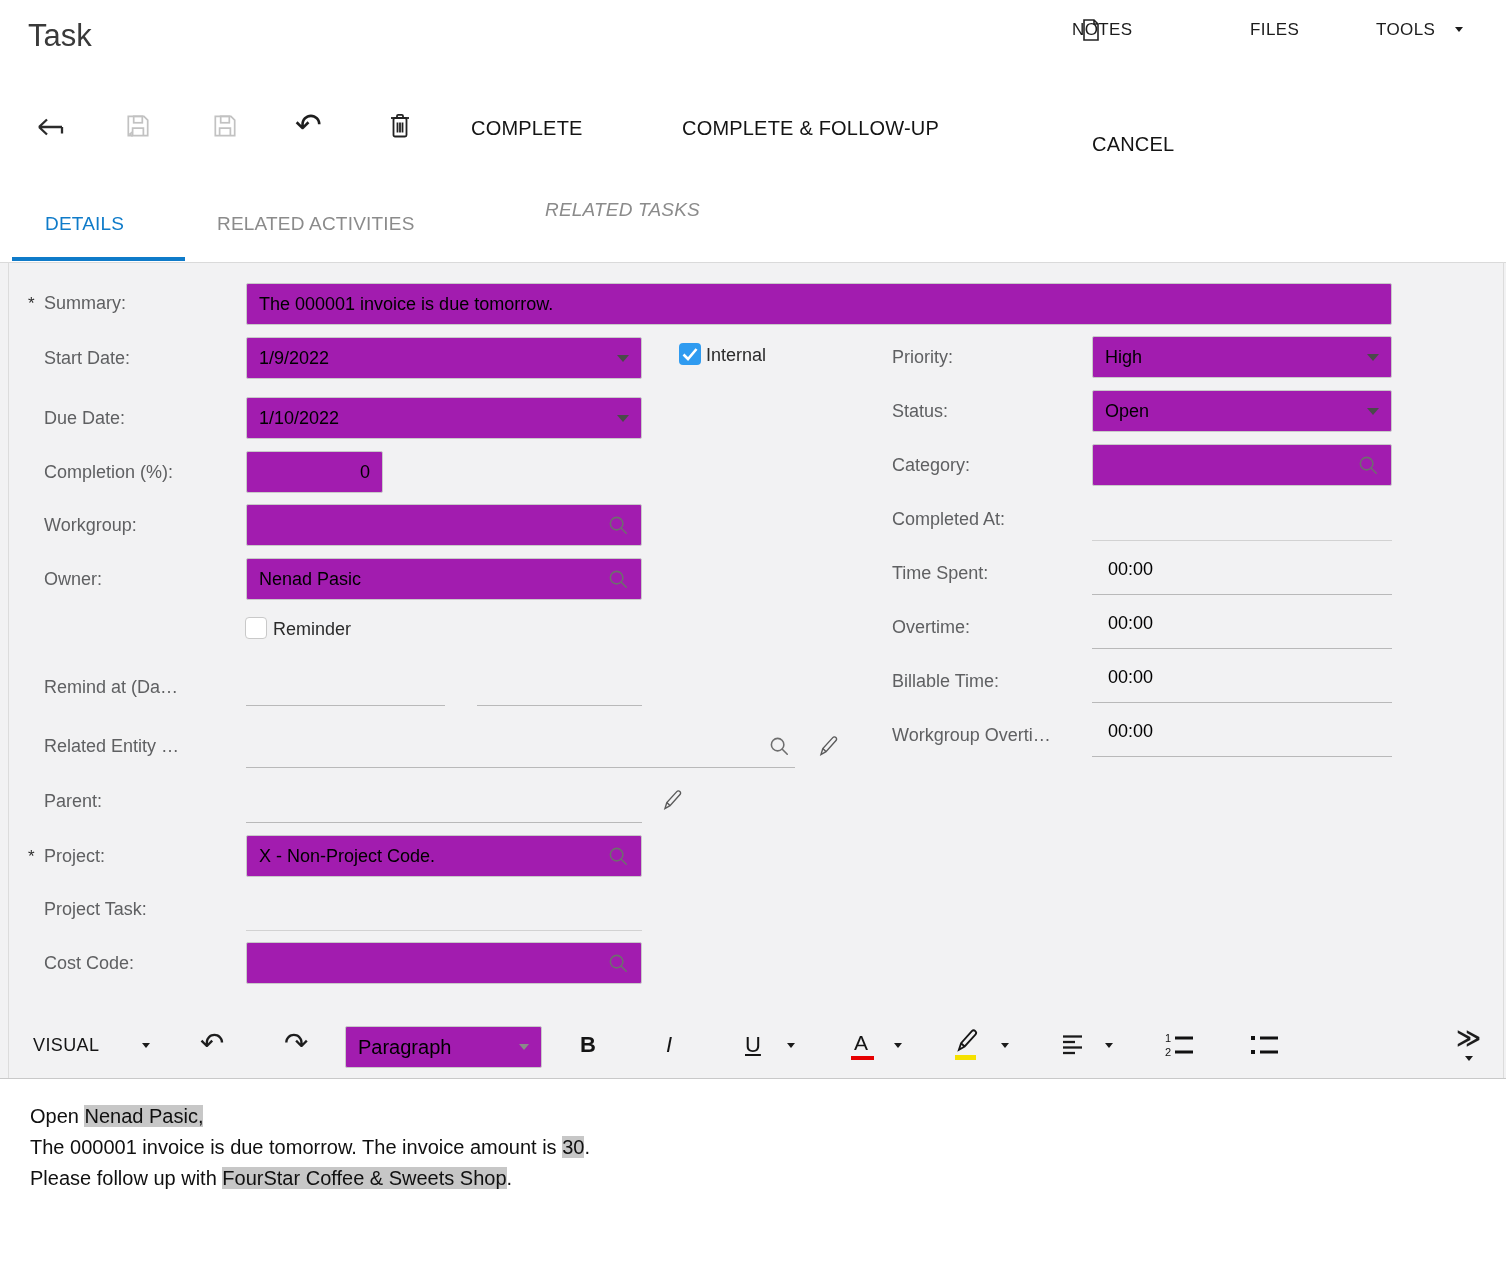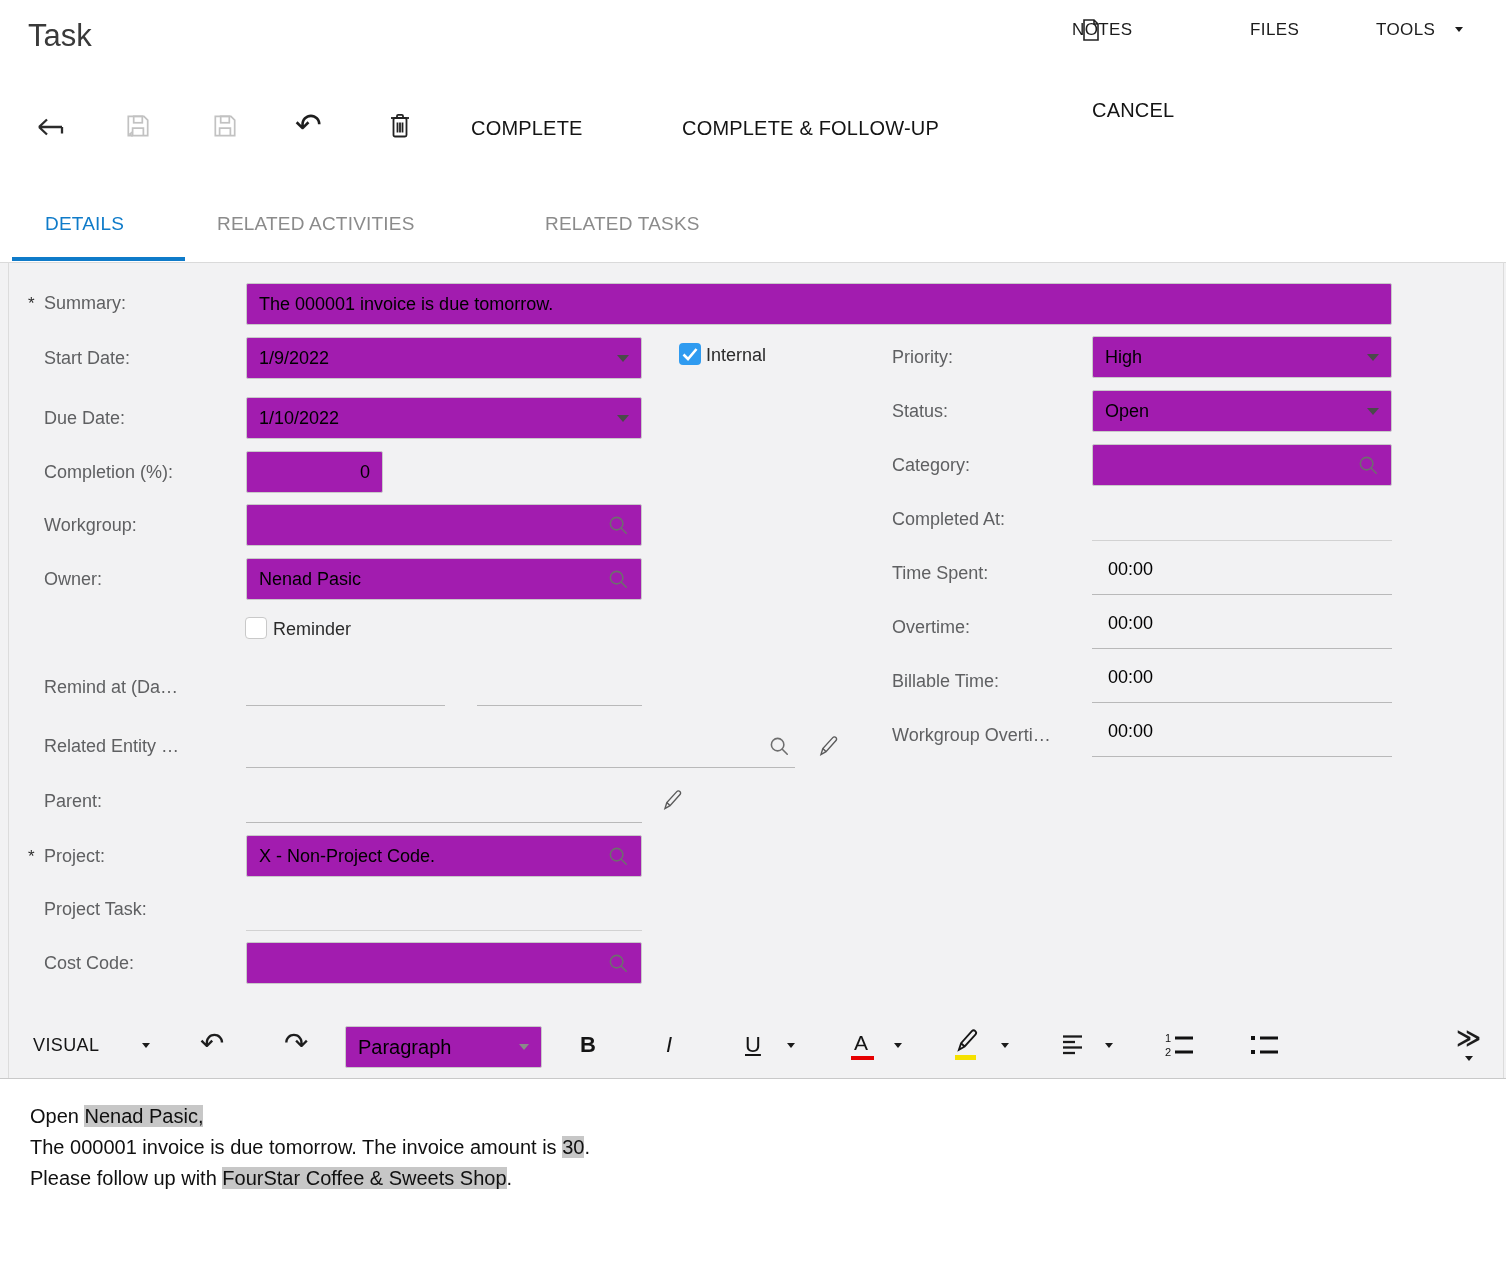--- a/index.html
+++ b/index.html
@@ -82,25 +82,25 @@
   <span class="abs" style="left:386px;top:110px;">
     <svg width="28" height="32" viewBox="0 0 28 32" stroke="#222" stroke-width="1.8" fill="none">
       <path d="M5 8 H23"></path>
         <path d="M11 8 V6 Q11 4.8 12.2 4.8 H15.8 Q17 4.8 17 6 V8"></path>
       <rect x="7.5" y="8" width="13" height="18.5" rx="1.5"></rect>
       <path d="M11.5 12.5 V22.5 M14 12.5 V22.5 M16.5 12.5 V22.5"></path>
     </svg>
   </span>
   <div class="abs cmdtxt" style="left:471px;top:117px;">COMPLETE</div>
   <div class="abs cmdtxt" style="left:682px;top:117px;">COMPLETE &amp; FOLLOW-UP</div>
-  <div class="abs cmdtxt" style="left:1092px;top:99px;">CANCEL</div>
+  <div class="abs cmdtxt" style="left:1092px;top:133px;">CANCEL</div>
 
   <div class="abs tab active" style="left:45px;top:213px;">DETAILS</div>
   <div class="abs tab inactive" style="left:217px;top:213px;">RELATED ACTIVITIES</div>
-  <div class="abs tab inactive" style="left:545px;top:213px;">RELATED TASKS</div>
+  <div class="abs tab inactive" style="left:545px;top:199px;font-style:italic;">RELATED TASKS</div>
   <div class="abs tabbar-line" style="left:12px;top:257px;width:173px;"></div>
 
   <div class="abs panel" style="left:0;top:262px;width:1506px;height:816px;"></div>
   <div class="abs vline" style="left:8px;top:262px;height:1008px;"></div>
   <div class="abs vline" style="left:1503px;top:262px;height:1008px;"></div>
 
   <div class="abs req" style="left:28px;top:292px;">*</div>
   <div class="abs lbl" style="left:44px;top:291px;">Summary:</div>
   <div class="abs box" style="left:246px;top:283px;width:1146px;">
     <span class="val">The 000001 invoice is due tomorrow.</span>

